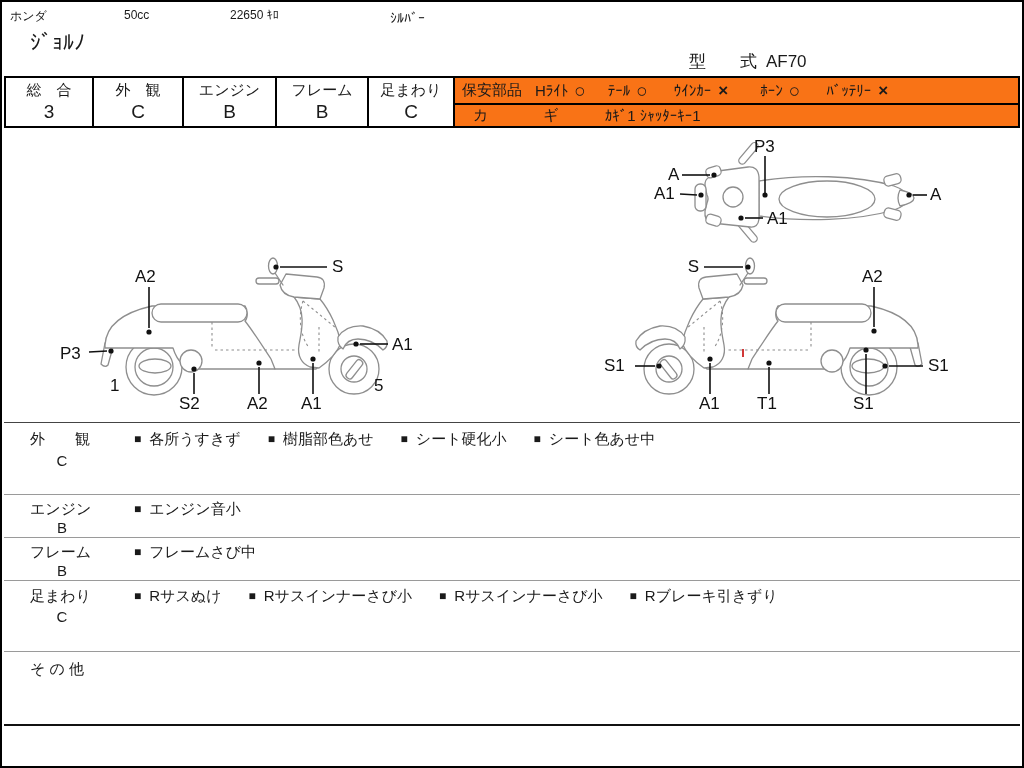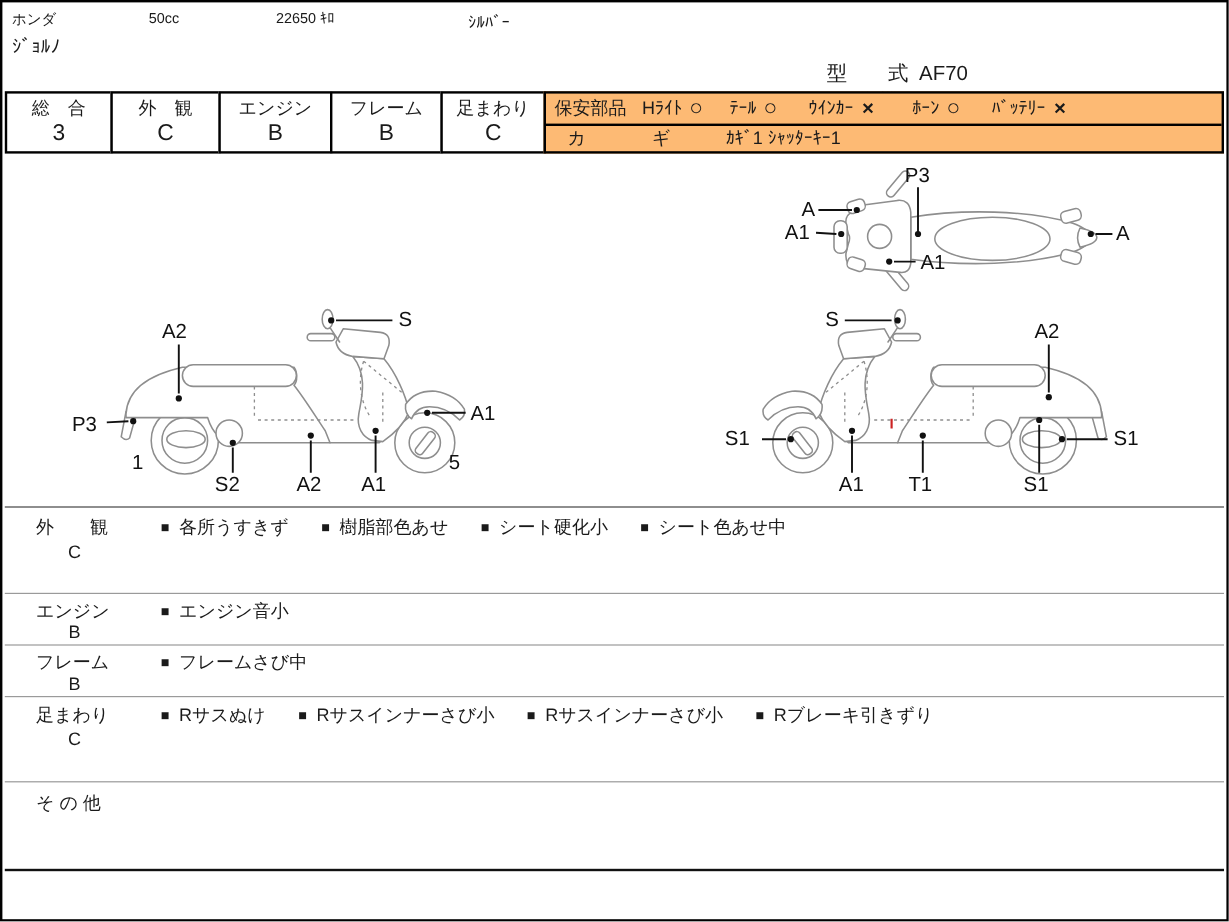--- a/index.html
+++ b/index.html
@@ -1,32 +1,32 @@
 <!DOCTYPE html>
 <html><head>
 <meta charset="utf-8">
 <style>
   html,body{margin:0;padding:0;background:#e8e8e8;}
   .sheet{position:relative;width:1024px;height:768px;background:#fff;border:2px solid #000;
          box-sizing:border-box;font-family:"Liberation Sans","DejaVu Sans",sans-serif;color:#1a1a1a;overflow:hidden;}
   .abs{position:absolute;}
   
   .hdr-txt{font-size:12px;white-space:pre;}
-  .model-name{font-size:16px;}
+  .model-name{font-size:22px;margin-left:20px;}
   .color-txt{font-size:14px;}
   .chassis-row{font-size:17px;white-space:pre;}
   .chassis-row .lbl{display:inline-block;}
   .chassis-row .val{margin-left:9px;}
   
   .band{position:absolute;left:2px;right:2px;top:74px;height:52px;display:flex;}
   .rbox{border:2px solid #000;box-sizing:border-box;margin-left:-2px;text-align:center;background:#fff;}
   .rbox:first-child{margin-left:0;text-align:center;}
   .rbox .rlabel{font-size:15px;margin-top:3px;white-space:pre;}
   .rbox .rgrade{font-size:19px;margin-top:1px;}
-  .safety{flex:1;border:2px solid #000;box-sizing:border-box;margin-left:-2px;background:#fdba74;display:flex;flex-direction:column;}
+  .safety{flex:1;border:2px solid #000;box-sizing:border-box;margin-left:-2px;background:#f97316;display:flex;flex-direction:column;}
   .safety-row1{height:25px;display:flex;align-items:center;font-size:15px;padding-left:7px;white-space:pre;}
   .safety-row2{flex:1;border-top:2px solid #000;display:flex;align-items:center;font-size:15px;padding-left:18px;white-space:pre;}
   .mark-circle{font-size:19px;font-weight:700;margin-left:6px;line-height:1;}
   .mark-x{font-size:17px;font-weight:700;margin-left:7px;line-height:1;}
   .sf-label{margin-left:16px;}
   .sf-title{margin-left:0;}
   .key-label{letter-spacing:20px;}
   .key-value{margin-left:26px;}
   
   .sep{position:absolute;left:2px;right:2px;height:0;border-top:1px solid #9a9a9a;}

